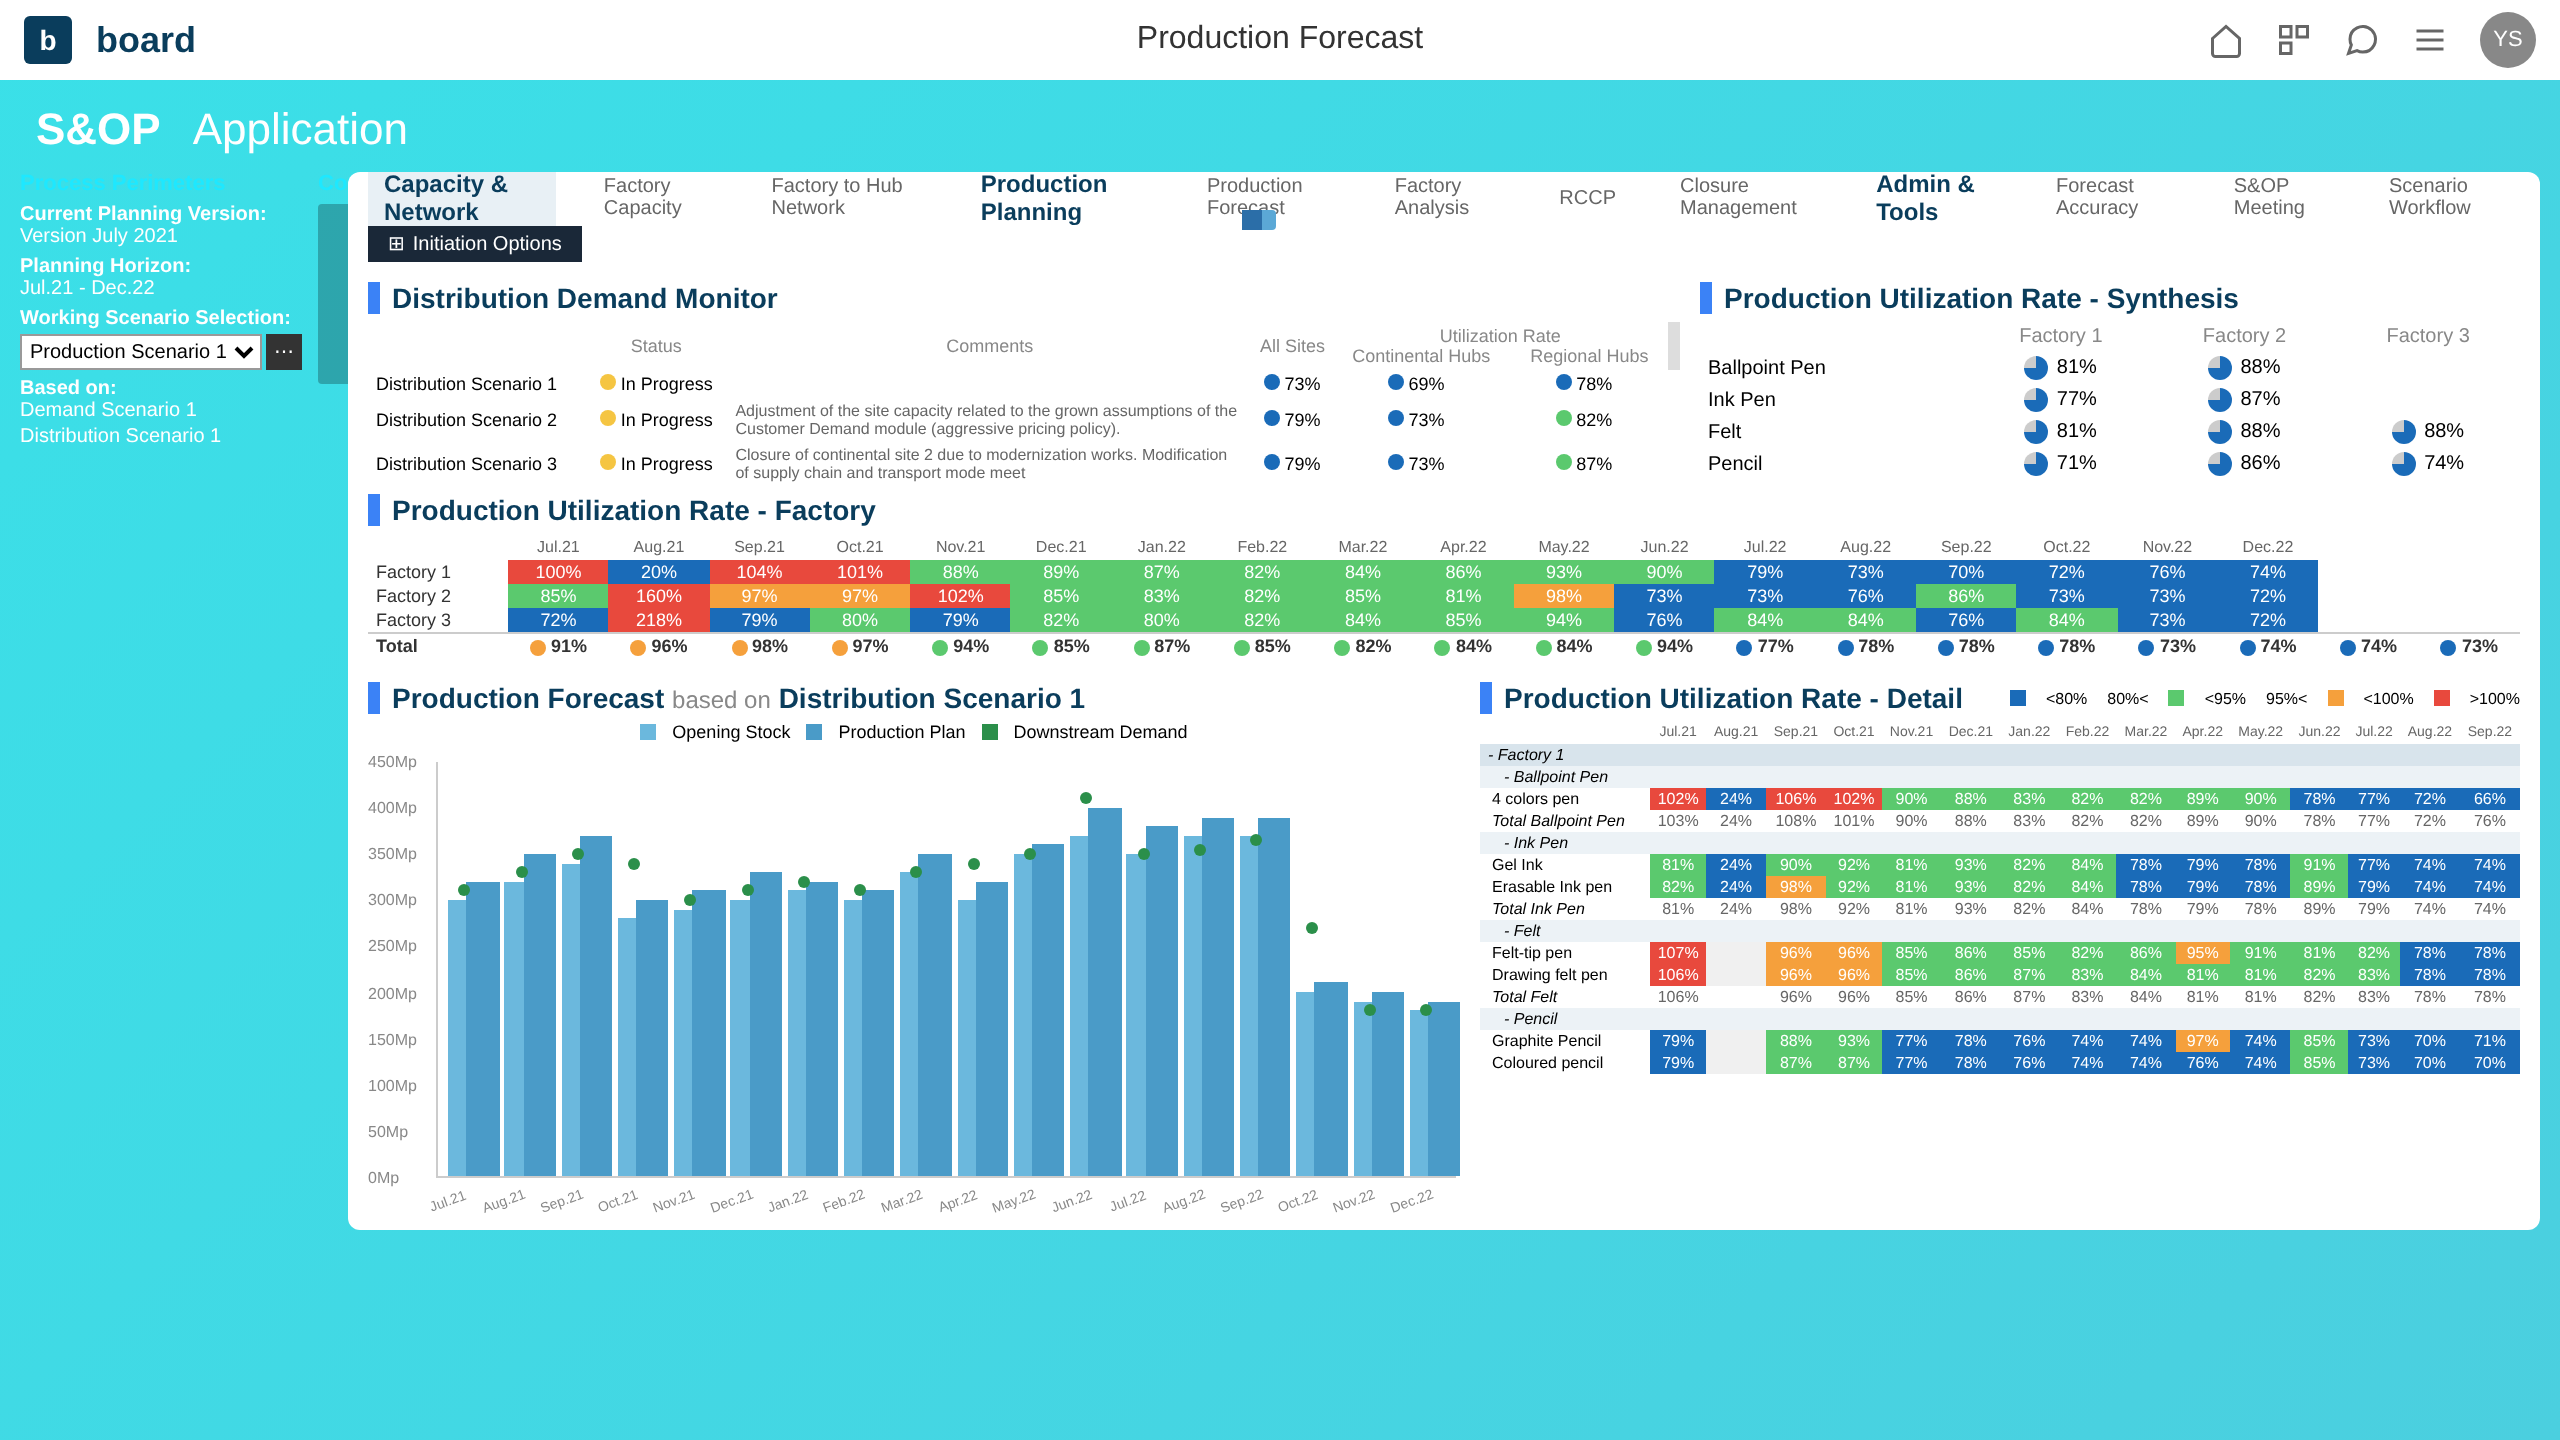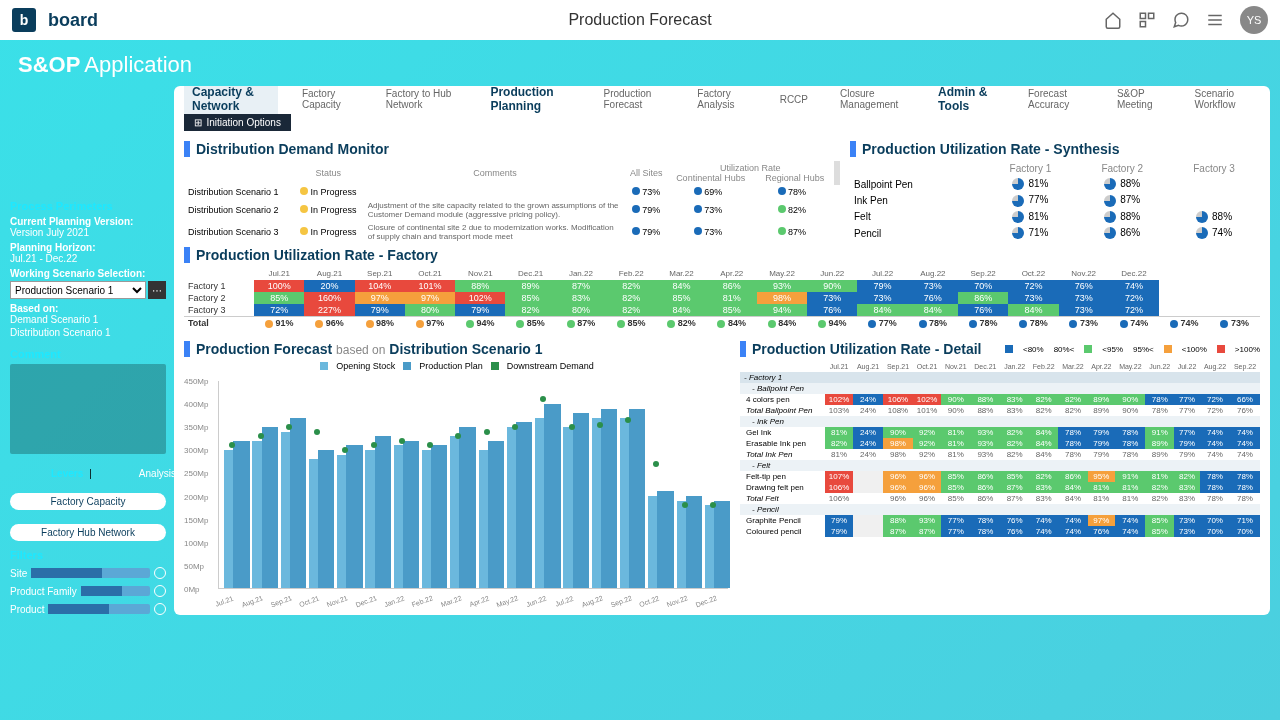--- a/index.html
+++ b/index.html
@@ -6,23 +6,23 @@
 body { background: linear-gradient(135deg, #3ae0e8 0%, #4bcfdf 100%); width: 1280px; height: 720px; overflow: hidden; }
 .topbar { background: #fff; height: 40px; display: flex; align-items: center; padding: 0 12px; }
 .topbar .logo-b { width: 24px; height: 24px; background: #0a3d5c; color: #fff; display: flex; align-items: center; justify-content: center; font-weight: bold; border-radius: 3px; font-size: 14px; }
 .topbar .logo-word { margin-left: 12px; font-size: 18px; font-weight: bold; color: #0a3d5c; }
 .topbar .title { position: absolute; left: 50%; transform: translateX(-50%); font-size: 16px; color: #333; }
 .topbar .right-icons { margin-left: auto; display: flex; gap: 16px; align-items: center; }
 .topbar .icon { width: 18px; height: 18px; color: #666; cursor: pointer; }
 .topbar .avatar { width: 28px; height: 28px; background: #888; border-radius: 50%; color: #fff; display: flex; align-items: center; justify-content: center; font-size: 11px; }
 .app-title { padding: 12px 18px 0; color: #fff; font-size: 22px; }
 .app-title b { font-weight: bold; }
-.app-title span { font-weight: 300; margin-left: 4px; }
+.app-title span { font-weight: 300; margin-left: 16px; }
 .main-wrap { display: flex; padding: 8px 10px; gap: 8px; }
-.sidebar { width: 156px; display: flex; flex-direction: column; gap: 8px; justify-content: flex-end; }
+.sidebar { width: 156px; display: flex; flex-direction: row; gap: 8px; }
 .sidebox { color: #fff; font-size: 10px; }
 .sidebox .hdr { color: #1ee8ff; font-weight: bold; font-size: 11px; margin-bottom: 4px; }
 .sidebox .lbl { font-weight: bold; margin-top: 4px; }
 .sidebox .val { margin-bottom: 2px; }
 .select-wrap { display: flex; gap: 2px; margin-top: 2px; }
 .select-wrap select { flex: 1; font-size: 10px; background: #fff; border: 1px solid #999; height: 18px; }
 .select-wrap .dots { background: #333; color: #fff; width: 18px; height: 18px; display: flex; align-items: center; justify-content: center; font-size: 10px; }
 .comment-box { background: rgba(0,0,0,0.25); height: 90px; border-radius: 2px; margin-top: 4px; }
 .pill-row { display: flex; gap: 6px; font-size: 10px; margin-top: 6px;}
 .pill-row span { color: #fff; margin-left: 41px; }
@@ -335,21 +335,21 @@
             <td class="c-blue">73%</td>
             <td class="c-blue">76%</td>
             <td class="c-green">86%</td>
             <td class="c-blue">73%</td>
             <td class="c-blue">73%</td>
             <td class="c-blue">72%</td>
           </tr>
           <tr>
             <td class="label">Factory 3</td>
             <td class="c-blue">72%</td>
-            <td class="c-red">227%</td>
+            <td class="c-red">218%</td>
             <td class="c-blue">79%</td>
             <td class="c-green">80%</td>
             <td class="c-blue">79%</td>
             <td class="c-green">82%</td>
             <td class="c-green">80%</td>
             <td class="c-green">82%</td>
             <td class="c-green">84%</td>
             <td class="c-green">85%</td>
             <td class="c-green">94%</td>
             <td class="c-blue">76%</td>

